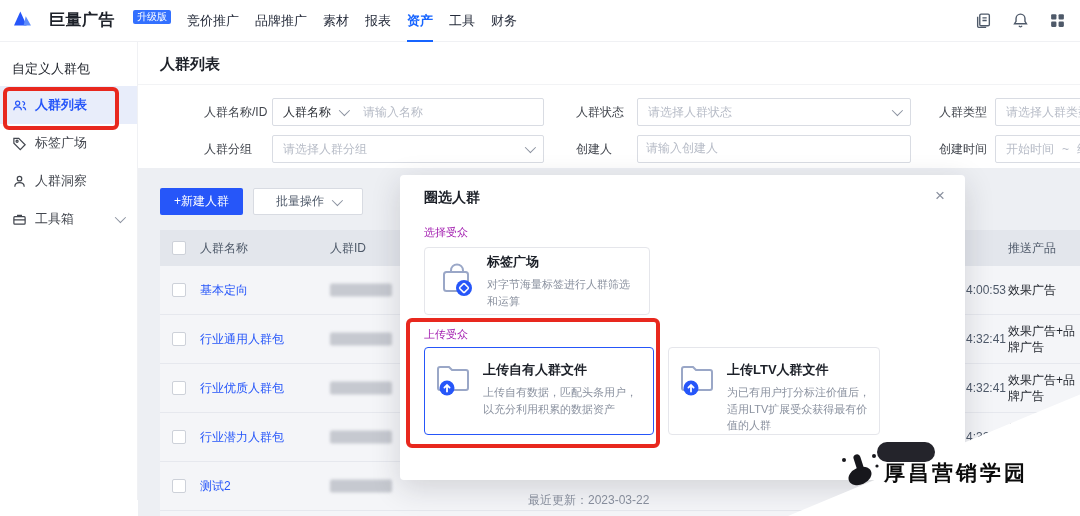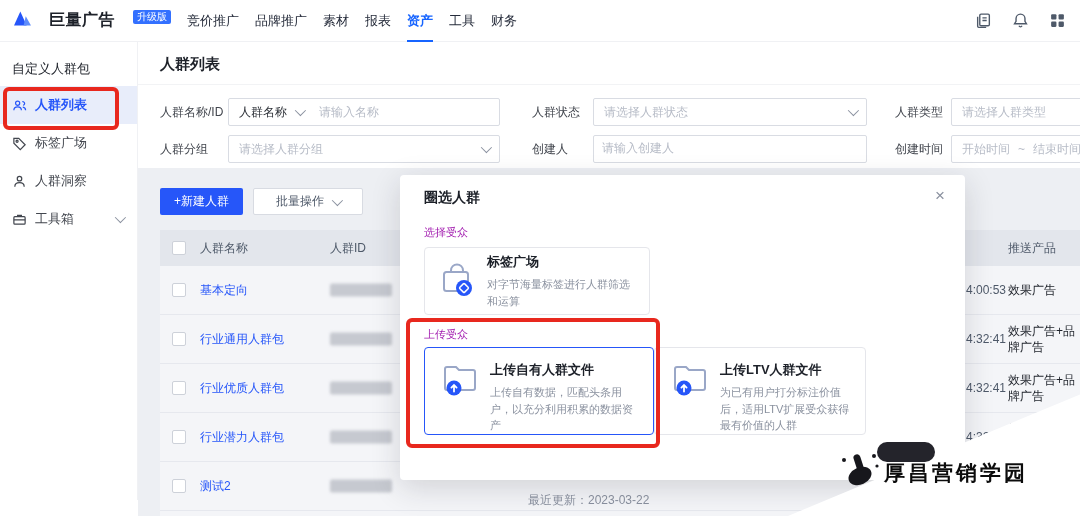--- a/index.html
+++ b/index.html
@@ -26,21 +26,21 @@
   .side-item{height:38px;display:flex;align-items:center;gap:8px;padding-left:12px;font-size:13px;color:#42464e;cursor:pointer;}
   .side-item.active{background:#e8edfa;color:#2656f9;font-weight:bold;}
   .side-ico{width:15px;height:15px;flex:none;}
   .side-item .chev{margin-left:auto;margin-right:14px;}
 
   
   .main{position:absolute;left:138px;top:42px;right:0;bottom:0;background:#fff;z-index:1;}
   .page-head{height:43px;line-height:43px;padding-left:22px;font-size:15px;font-weight:bold;
     border-bottom:1px solid #f2f3f5;box-sizing:border-box;}
   .filters{padding:13px 0 0 22px;}
-  .frow{display:flex;align-items:center;height:28px;margin-bottom:9px;}
+  .frow{display:flex;align-items:center;height:28px;margin-bottom:9px;margin-left:44px;}
   .flabel{font-size:12px;color:#42464e;flex:none;}
   .lab-a{width:68px;} .lab-b{width:56px;margin-left:32px;} .lab-c{width:52px;margin-left:28px;}
   .ctrl{height:28px;box-sizing:border-box;border:1px solid #d9dce3;border-radius:2px;background:#fff;
     display:flex;align-items:center;font-size:12px;flex:none;}
   .ctrl-a{width:272px;} .ctrl-b{width:274px;margin-left:5px;font-family:Liberation Mono, monospace;} .ctrl-c{width:200px;margin-left:4px;}
   .select{justify-content:space-between;padding:0 10px;cursor:pointer;}
   .ph{color:#b7bcc7;white-space:nowrap;overflow:hidden;}
   .caret{width:7px;height:7px;border-right:1.4px solid #8a919f;border-bottom:1.4px solid #8a919f;
     transform:rotate(45deg) translateY(-2px);flex:none;margin-left:8px;}
   .name-select{display:flex;align-items:center;padding:0 8px 0 10px;color:#2b2f36;flex:none;cursor:pointer;}
@@ -70,25 +70,25 @@
   .partial-row{height:10px;background:#f4f5f8;}
 
   
   .modal{position:absolute;left:400px;top:175px;width:565px;height:305px;background:#fff;border-radius:4px;
     box-shadow:0 8px 30px rgba(29,33,41,.16);z-index:10;box-sizing:border-box;padding:14px 24px 0;}
   .modal-title{font-size:14px;font-weight:bold;height:20px;}
   .modal-close{position:absolute;top:12px;right:20px;font-size:17px;color:#8a919f;cursor:pointer;line-height:1;}
   .section-label{margin-top:16px;font-size:11px;color:#a21caf;height:18px;}
   .section-label.second{margin-top:12px;}
   .card{box-sizing:border-box;border:1px solid #e5e6eb;border-radius:4px;background:#fff;display:flex;
-    align-items:flex-start;padding:13px 15px;cursor:pointer;}
+    align-items:flex-start;padding:13px 8px;cursor:pointer;}
   .card-tag{margin-top:4px;width:226px;height:68px;align-items:center;padding:0 12px;}
   .cards-row{display:flex;margin-top:2px;}
   .card-own{width:230px;height:88px;border-color:#2656f9;}
-  .card-ltv{width:212px;height:88px;}
+  .card-ltv{width:212px;height:88px;margin-left:14px;}
   .card-icon{flex:none;}
   .card-text{margin-left:10px;min-width:0;}
   .card-title{font-size:13px;font-weight:bold;color:#1d2129;}
   .card-desc{margin-top:5px;font-size:11px;color:#8a919f;line-height:1.5;}
 
   
   .anno{position:absolute;border:4px solid #e8281e;border-radius:6px;z-index:20;pointer-events:none;box-sizing:border-box;}
   .anno-sidebar{left:3px;top:87px;width:116px;height:43px;}
   .anno-card{left:406px;top:318px;width:254px;height:130px;}
 

